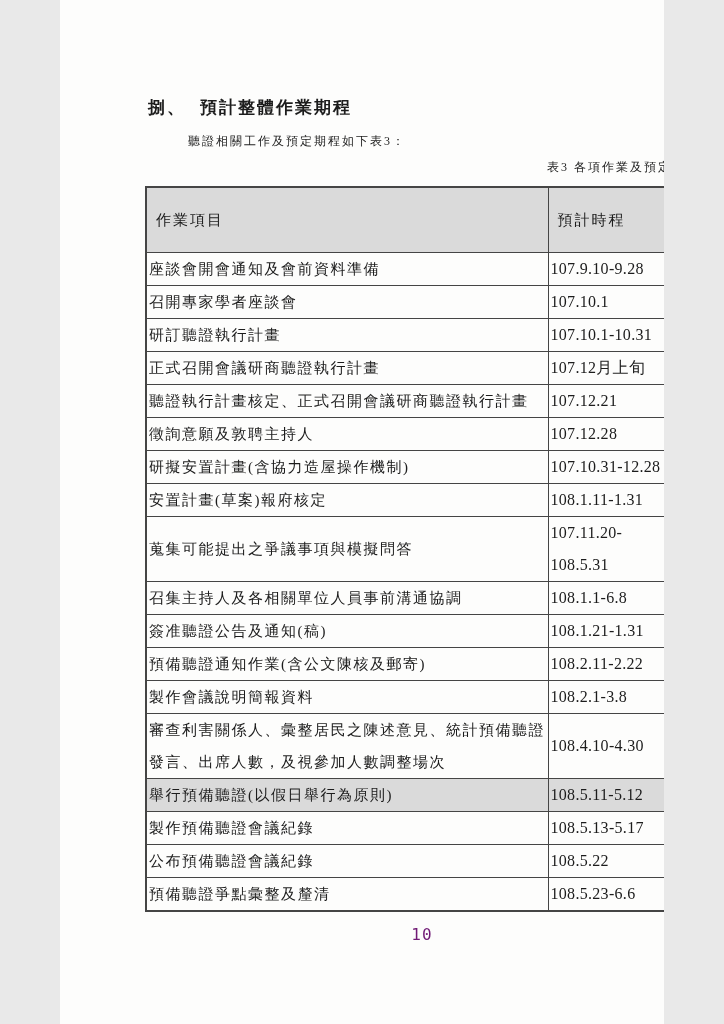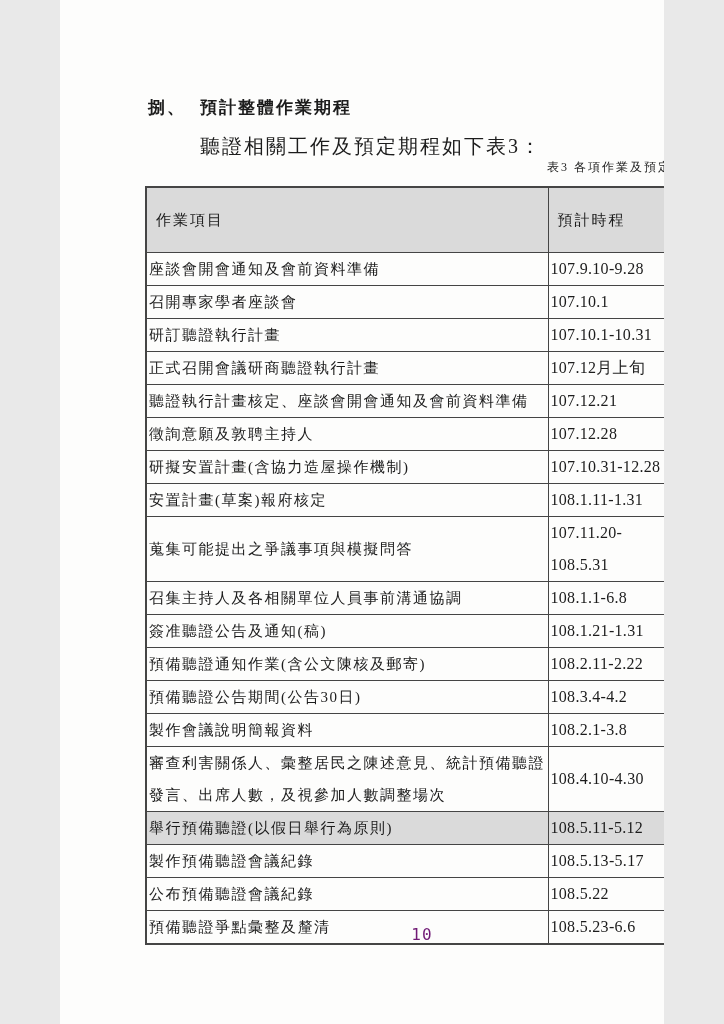--- a/index.html
+++ b/index.html
@@ -25,23 +25,23 @@
     font-weight: bold;
     letter-spacing: 2px;
     white-space: nowrap;
   }
   .heading .num {
     margin-right: 14px;
   }
   .intro {
     position: absolute;
     top: 133px;
-    left: 140px;
+    left: 128px;
     margin: 0;
-    font-size: 20px;
+    font-size: 12px;
     letter-spacing: 2px;
     white-space: nowrap;
   }
   .caption {
     position: absolute;
     top: 159px;
     left: 85px;
     width: 555px;
     margin: 0;
     font-size: 12px;
@@ -138,21 +138,21 @@
         </tr>
         <tr>
           <td class="col-task">研訂聽證執行計畫</td>
           <td class="col-date">107.10.1-10.31</td>
         </tr>
         <tr>
           <td class="col-task">正式召開會議研商聽證執行計畫</td>
           <td class="col-date">107.12月上旬</td>
         </tr>
         <tr>
-          <td class="col-task">聽證執行計畫核定、座談會開會通知及會前資料準備</td>
+          <td class="col-task">聽證執行計畫核定、正式召開會議研商聽證執行計畫</td>
           <td class="col-date">107.12.21</td>
         </tr>
         <tr>
           <td class="col-task">徵詢意願及敦聘主持人</td>
           <td class="col-date">107.12.28</td>
         </tr>
         <tr>
           <td class="col-task">研擬安置計畫(含協力造屋操作機制)</td>
           <td class="col-date">107.10.31-12.28</td>
         </tr>
@@ -171,24 +171,20 @@
         </tr>
         <tr>
           <td class="col-task">簽准聽證公告及通知(稿)</td>
           <td class="col-date">108.1.21-1.31</td>
         </tr>
         <tr>
           <td class="col-task">預備聽證通知作業(含公文陳核及郵寄)</td>
           <td class="col-date">108.2.11-2.22</td>
         </tr>
         <tr>
-          <td class="col-task">預備聽證公告期間(公告30日)</td>
-          <td class="col-date">108.3.4-4.2</td>
-        </tr>
-        <tr>
           <td class="col-task">製作會議說明簡報資料</td>
           <td class="col-date">108.2.1-3.8</td>
         </tr>
         <tr>
           <td class="col-task">審查利害關係人、彙整居民之陳述意見、統計預備聽證發言、出席人數，及視參加人數調整場次</td>
           <td class="col-date">108.4.10-4.30</td>
         </tr>
         <tr class="highlight">
           <td class="col-task">舉行預備聽證(以假日舉行為原則)</td>
           <td class="col-date">108.5.11-5.12</td>

